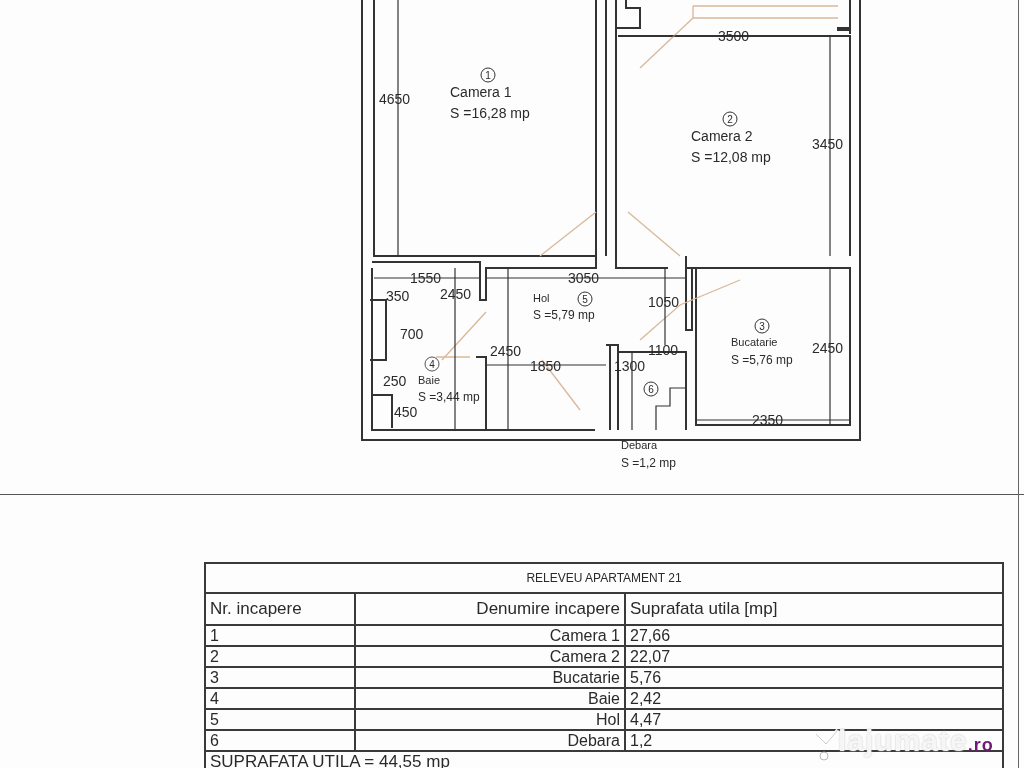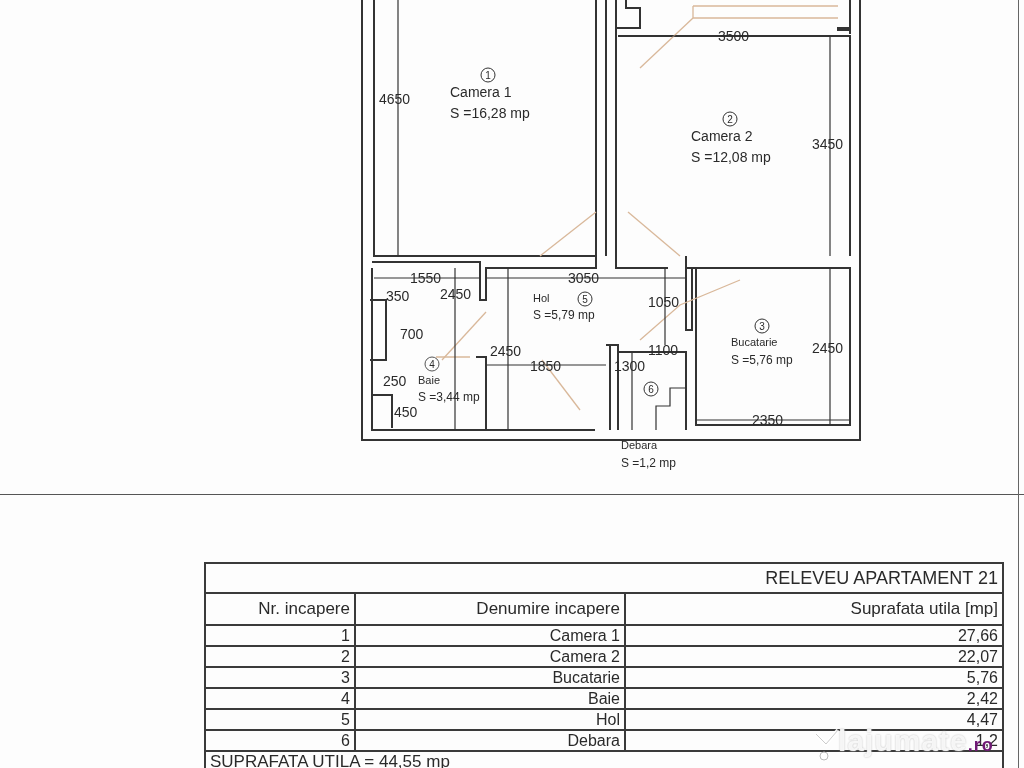--- a/index.html
+++ b/index.html
@@ -21,25 +21,25 @@
       position: absolute; left: 1018px; top: 0; width: 1px; height: 768px; background: #666;
     }
     table.releveu {
       position: absolute; left: 204px; top: 562px; width: 800px;
       border-collapse: collapse; font-size: 16px; color: #2a2a2a;
     }
     table.releveu td, table.releveu th {
       border: 2px solid #3a3a3a; padding: 0 4px; height: 19px; line-height: 19px;
       font-weight: normal;
     }
-    table.releveu th.title { height: 28px; line-height: 28px; text-align: right; font-size: 18px; }
+    table.releveu th.title { height: 28px; line-height: 28px; text-align: center; font-size: 12px; }
     table.releveu .hdr td { height: 30px; line-height: 30px; font-size: 17px; }
-    .c-nr { width: 140px; text-align: right; }
+    .c-nr { width: 140px; text-align: left; }
     .c-name { width: 260px; text-align: right; }
-    .c-area { text-align: right; }
+    .c-area { text-align: left; }
     .total-row td { border-bottom: none !important; height: 16px; line-height: 22px; font-size: 17px; }
     .watermark {
       position: absolute; left: 838px; top: 724px; font-size: 30px; font-weight: bold;
       color: rgba(255,255,255,0.85); text-shadow: 0 0 2px #bbb; letter-spacing: 1px;
     }
     .watermark .tld { color: #701a75; font-size: 18px; text-shadow: none; }
     .wm-logo { position: absolute; left: 812px; top: 724px; width: 30px; height: 40px; }
   </style>
 </head>
 <body>

